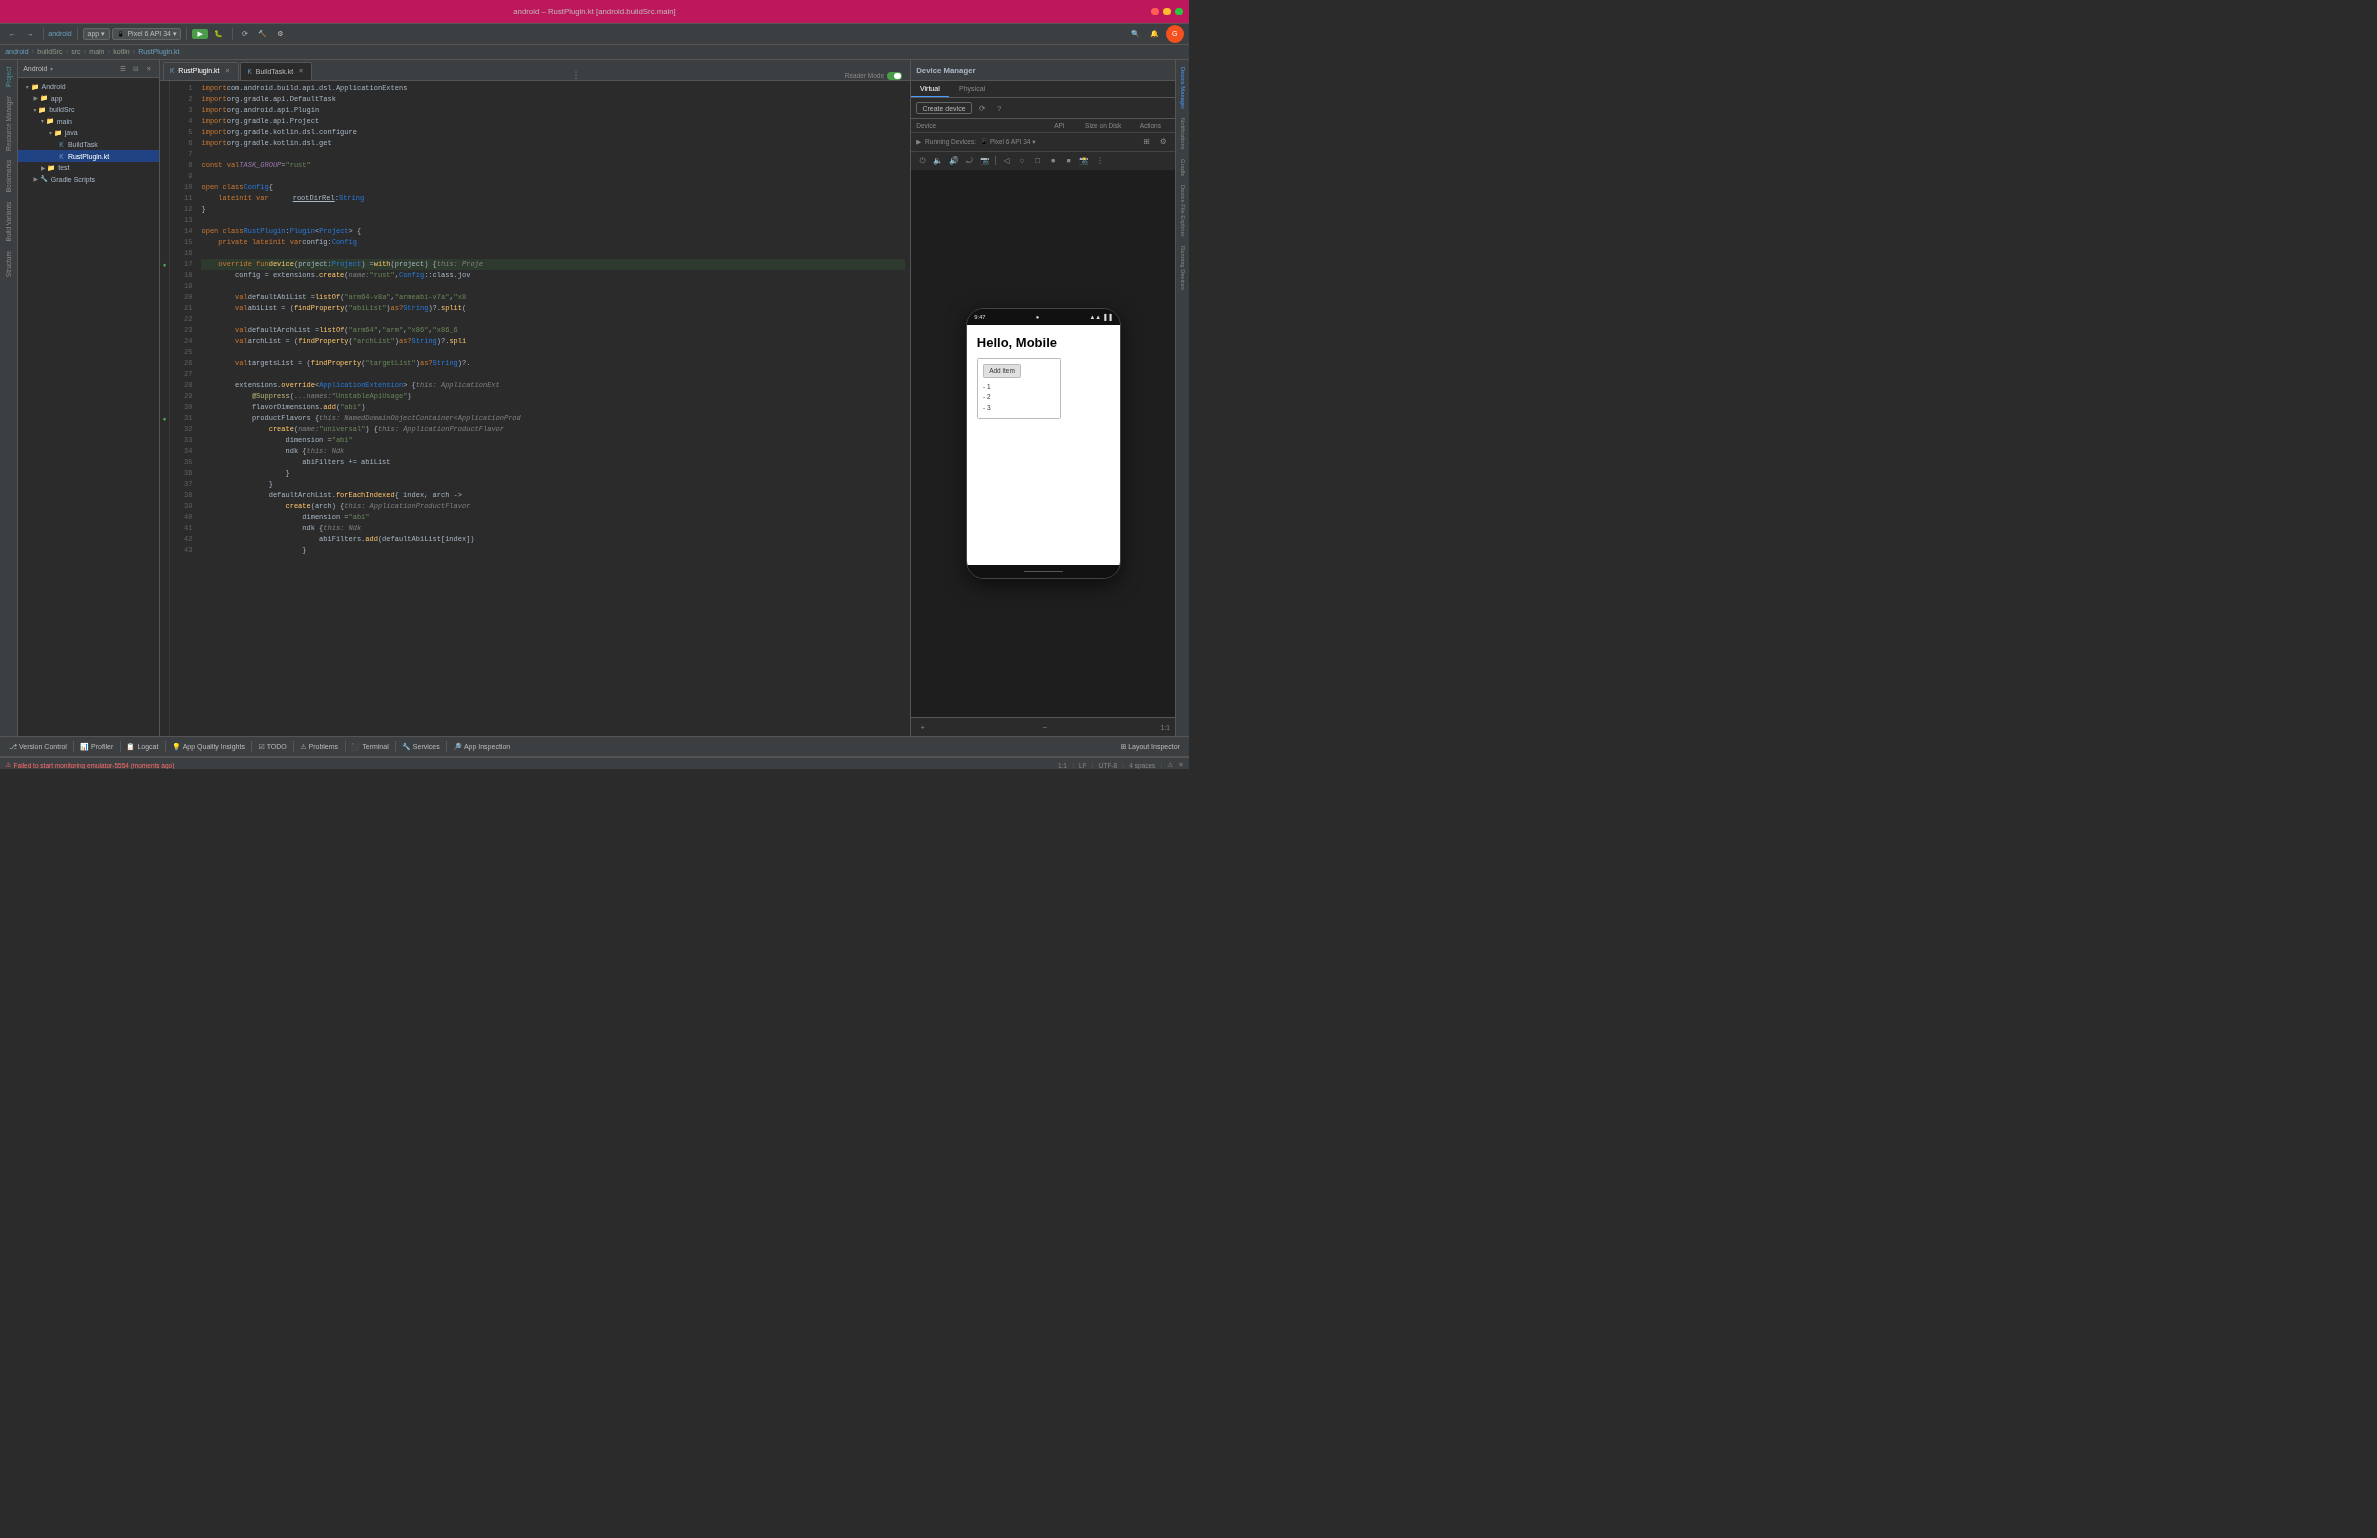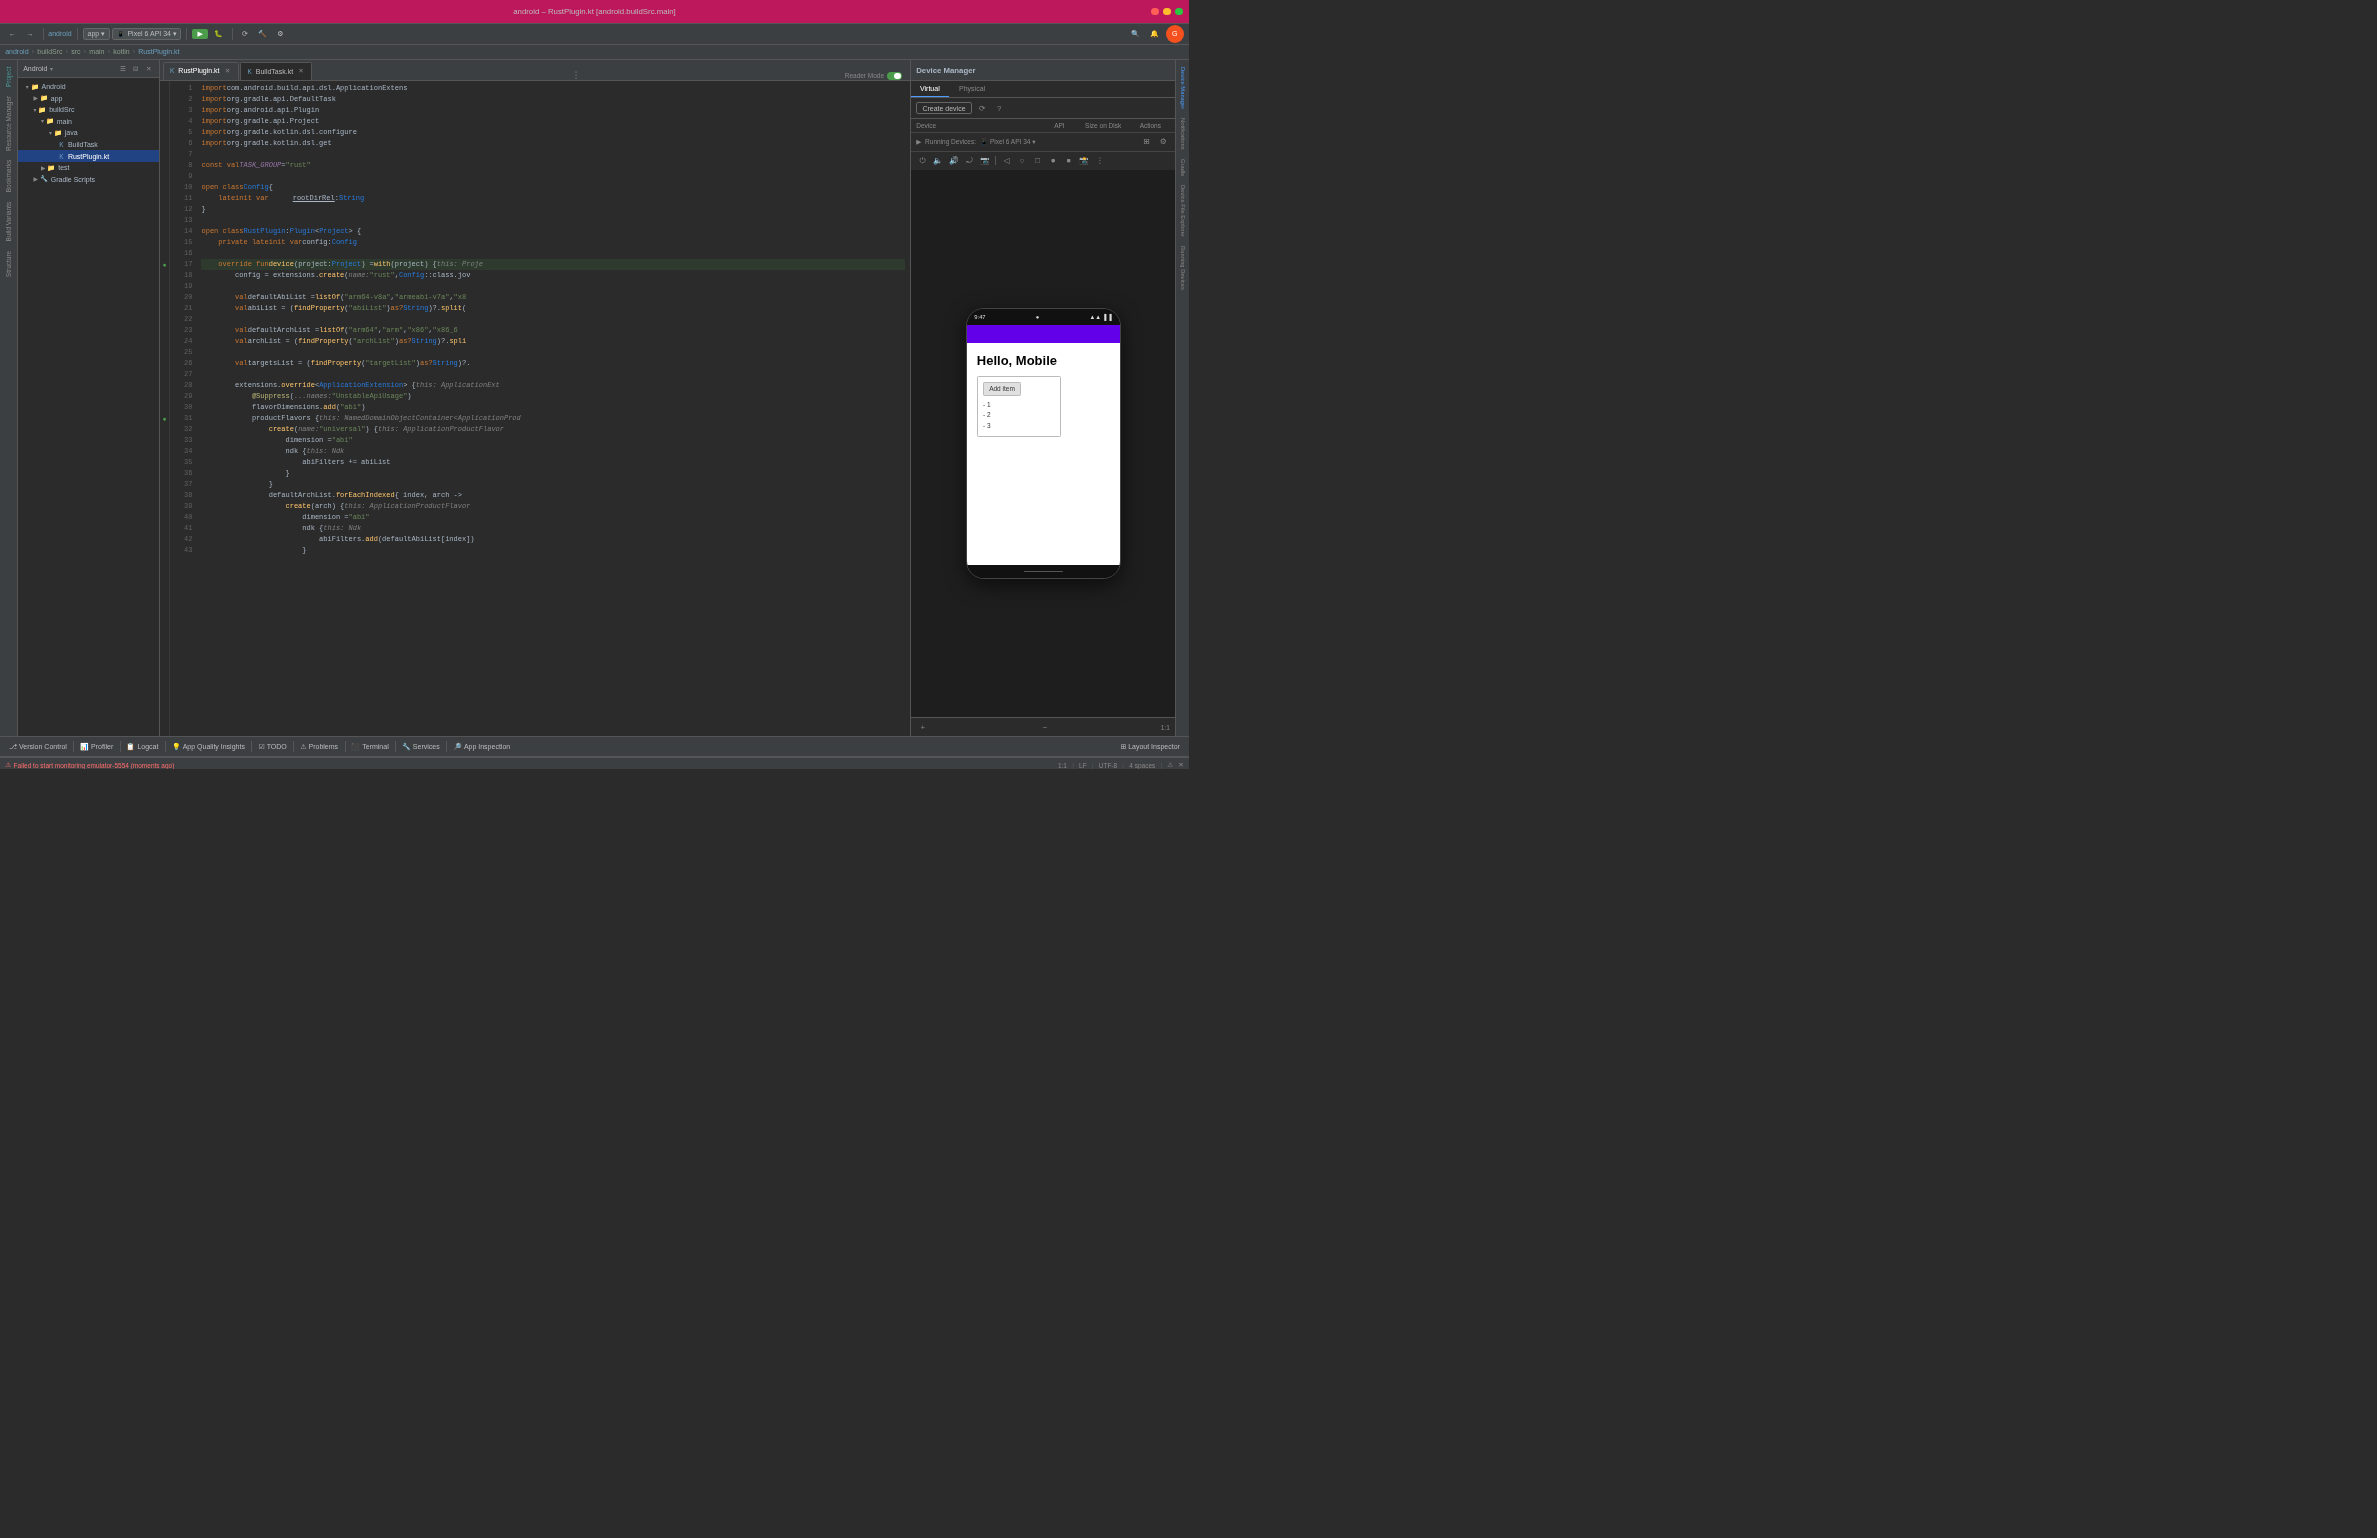--- a/index.html
+++ b/index.html
@@ -453,21 +453,21 @@
       align-items: center;
       justify-content: space-between;
       padding: 0 7.8px;
       font-size: 5.8px;
       color: #ddd;
     }
     .emulator-screen {
       flex: 1;
       background: #ffffff;
       display: flex;
-      flex-direction: column;
+      flex-direction: row;
       overflow: hidden;
     }
     .emu-app-bar {
       height: 18px;
       background: #6200ea;
     }
     .emu-content {
       flex: 1;
       padding: 10.3px;
       display: flex;

